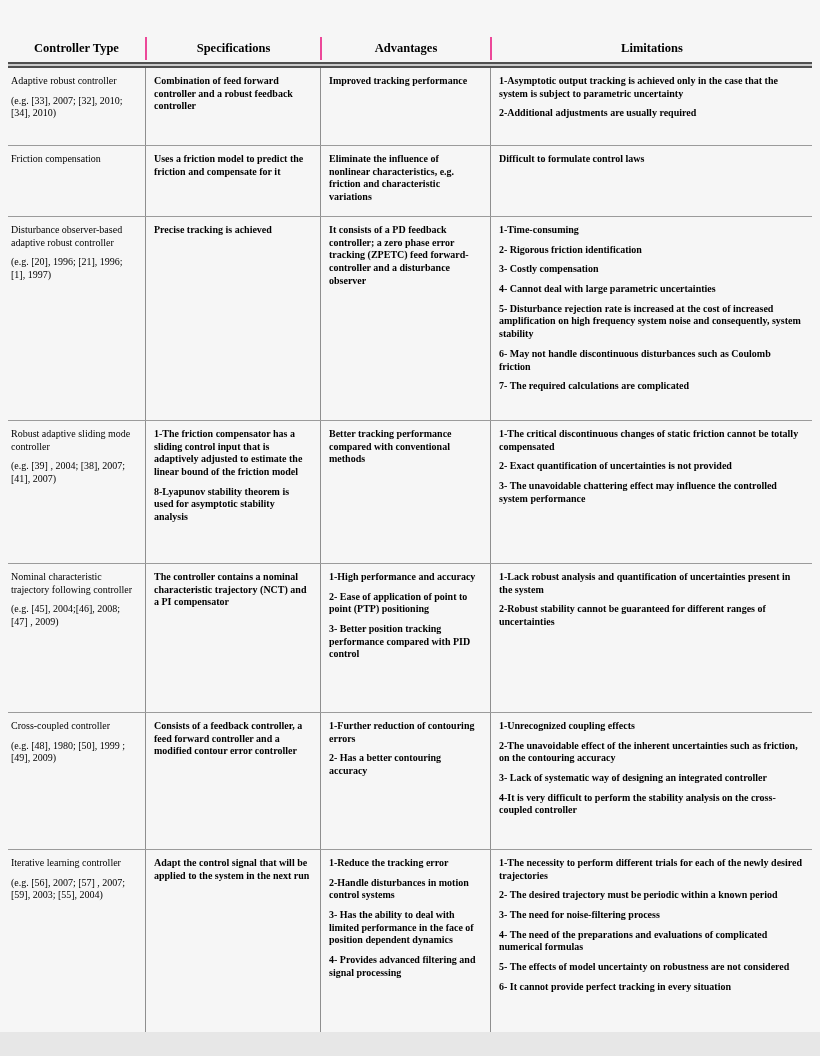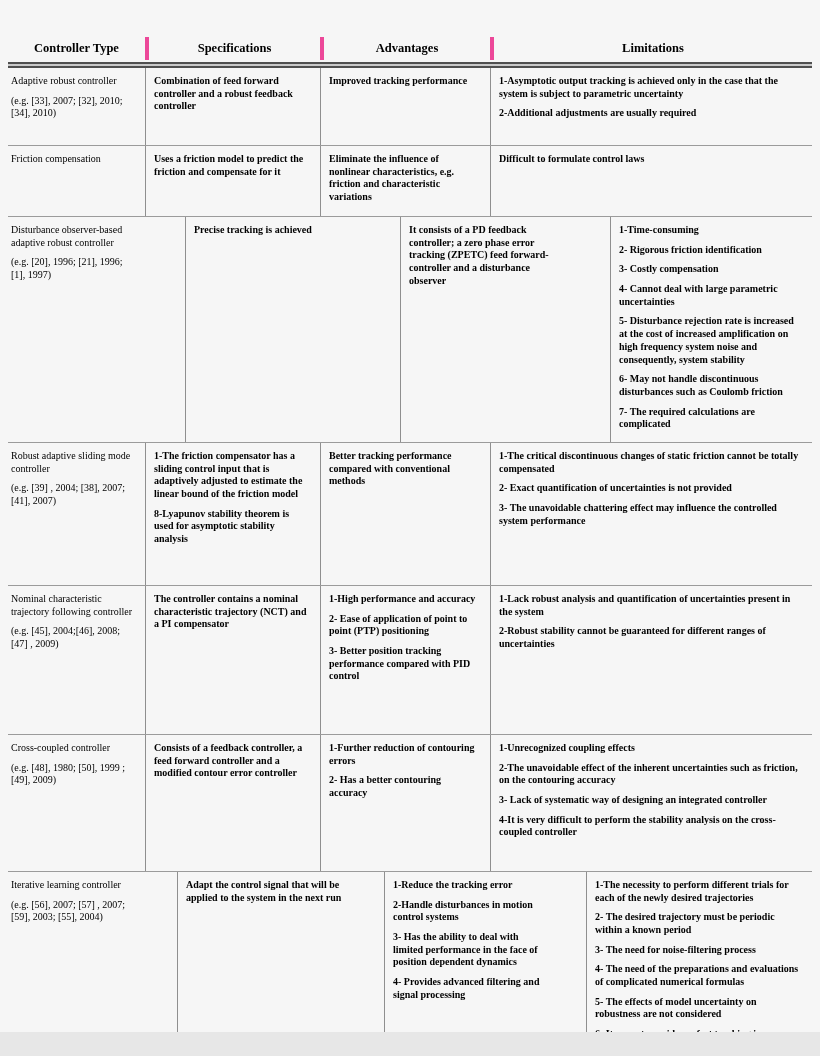--- a/index.html
+++ b/index.html
@@ -24,35 +24,35 @@
     grid-template-columns: 137px 175px 170px 1fr;
     align-items: center;
     min-height: 27px;
   }
   .header-cell {
     text-align: center;
     font-weight: bold;
     font-size: 12.5px;
     padding: 4px 2px;
   }
-  .header-cell + .header-cell { border-left: 4px solid #ec4899; }
+  .header-cell + .header-cell { border-left: 2px solid #ec4899; }
   .double-rule { height: 0; border-top: 2px solid #4f4f4f; border-bottom: 2px solid #4f4f4f; padding-top: 2px; background: #c9c9c9; }
   .tbody { }
   .trow {
     display: grid;
     grid-template-columns: 137px 175px 170px 1fr;
   }
   .trow + .trow { border-top: 1px solid #9b9b9b; }
   .trow:nth-child(1) { min-height: 77px; }
   .trow:nth-child(2) { min-height: 70px; }
-  .trow:nth-child(3) { min-height: 203px; gap: 40px; }
+  .trow:nth-child(3) { min-height: 203px; }
   .trow:nth-child(4) { min-height: 142px; }
   .trow:nth-child(5) { min-height: 148px; }
   .trow:nth-child(6) { min-height: 136px; }
-  .trow:nth-child(7) { min-height: 188px; gap: 32px; }
+  .trow:nth-child(7) { min-height: 188px; }
   .tcell {
     font-size: 10px;
     line-height: 1.27;
     padding: 7px 10px 4px 8px;
   }
   .tcell + .tcell { border-left: 1px solid #8f8f8f; font-weight: bold; }
   .tcell.col-type { padding-left: 3px; padding-right: 6px; }
   .tcell p { margin: 0 0 7px 0; }
   .tcell p.citation { margin-top: 2px; }
   .bottom-band {

